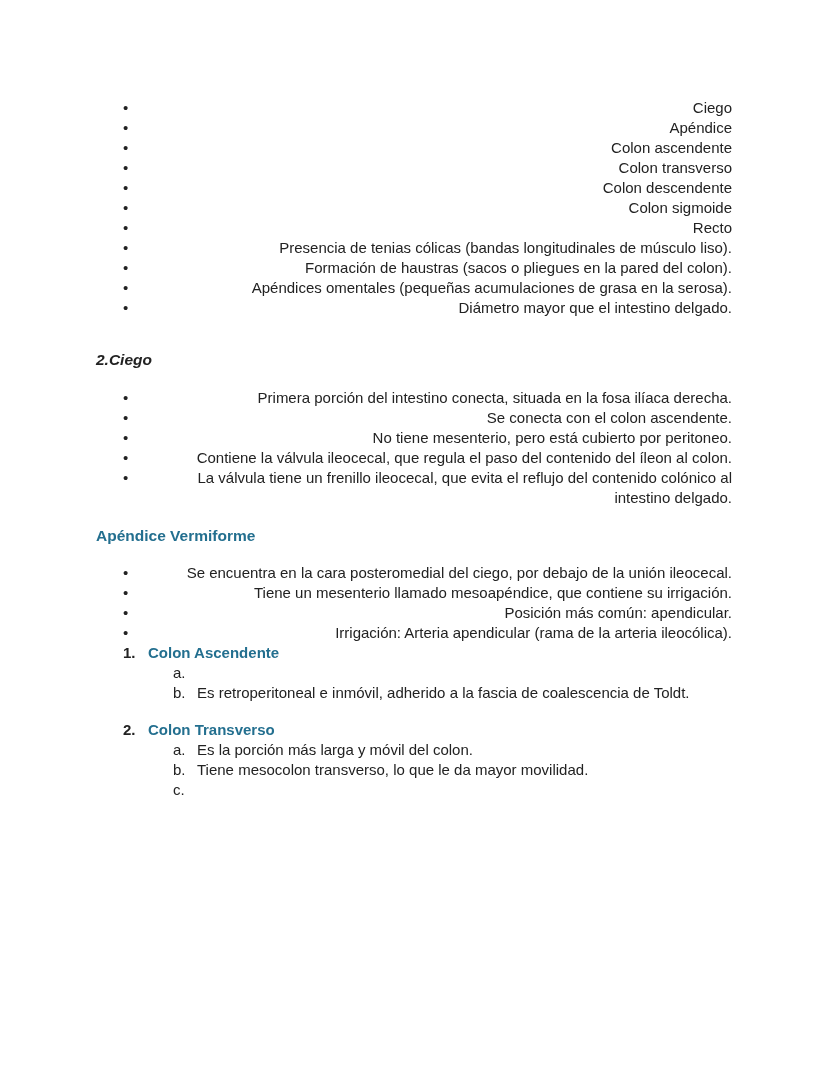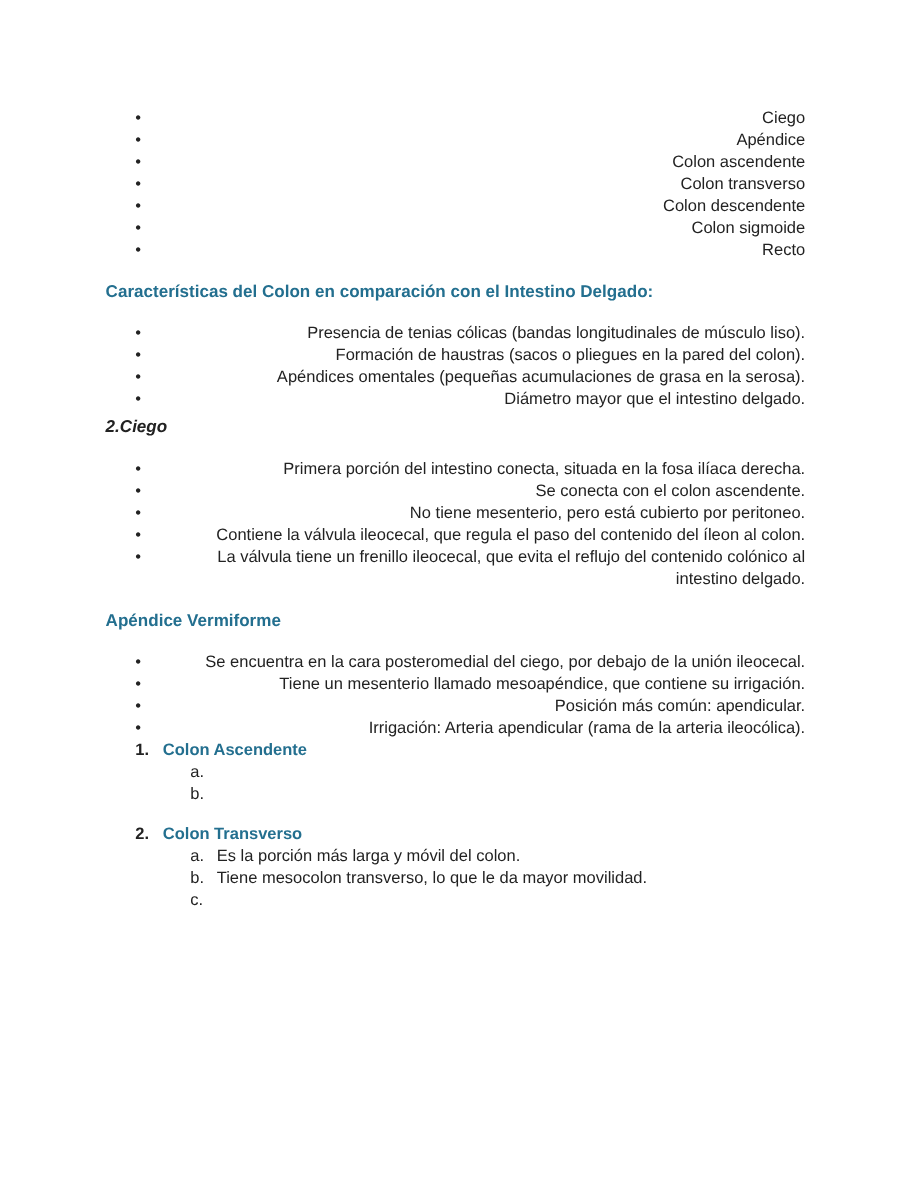--- a/index.html
+++ b/index.html
@@ -43,21 +43,21 @@
     line-height: 20px;
     margin-top: 18px;
     margin-bottom: 17px;
   }
   .h-italic {
     color: #222222;
     font-weight: bold;
     font-style: italic;
     font-size: 15.5px;
     line-height: 20px;
-    margin-top: 6px;
+    margin-top: 32px;
     margin-bottom: 18px;
   }
   
   .entry { margin-top: 0; }
   .entry + .entry { margin-top: 17px; }
   .entry-title {
     display: flex;
     line-height: 20px;
     font-weight: bold;
   }
@@ -111,21 +111,20 @@
       <li>
         <span class="marker">•</span>
         <span class="btext">Colon sigmoide</span>
       </li>
       <li>
         <span class="marker">•</span>
         <span class="btext">Recto</span>
       </li>
     </ul>
 
-    <h2 class="h-blue">Características del Colon en comparación con el Intestino Delgado:</h2>
     <ul class="blist">
       <li>
         <span class="marker">•</span>
         <span class="btext">Presencia de tenias cólicas (bandas longitudinales de músculo liso).</span>
       </li>
       <li>
         <span class="marker">•</span>
         <span class="btext">Formación de haustras (sacos o pliegues en la pared del colon).</span>
       </li>
       <li>
@@ -187,20 +186,21 @@
       <div class="entry-title">
         <span class="num">1.</span>
         <span class="title">Colon Ascendente</span>
       </div>
       <ul class="sublist">
         <li>
           <span class="letter">a.</span>
         </li>
         <li>
           <span class="letter">b.</span>
+          <span class="stext">Es retroperitoneal e inmóvil, adherido a la fascia de coalescencia de Toldt.</span>
         </li>
       </ul>
     </div>
 
     <div class="entry">
       <div class="entry-title">
         <span class="num">2.</span>
         <span class="title">Colon Transverso</span>
       </div>
       <ul class="sublist">

